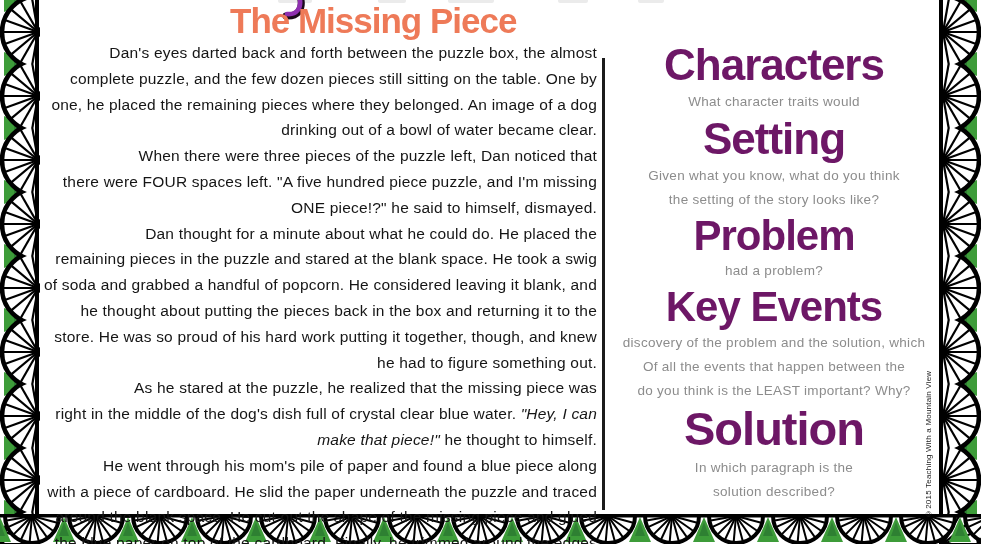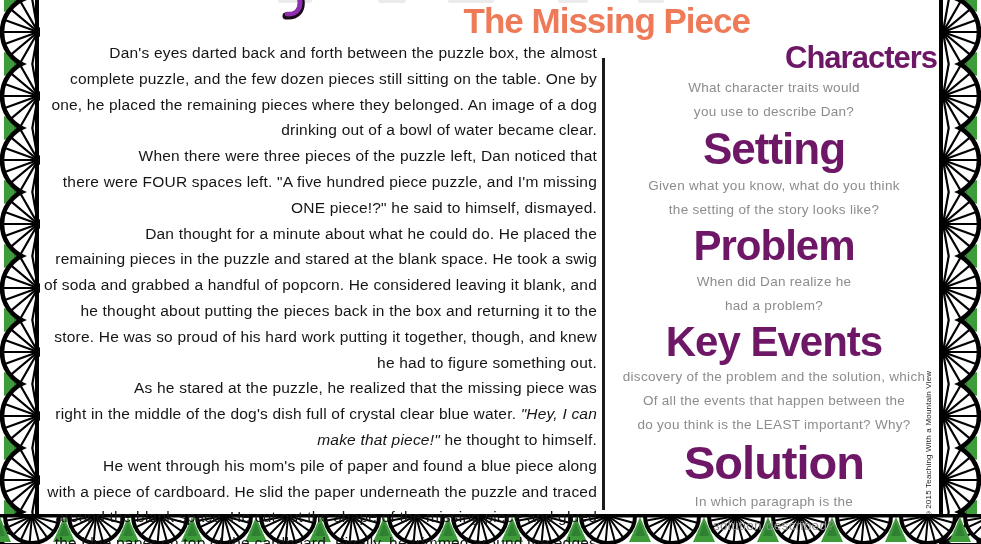--- a/index.html
+++ b/index.html
@@ -8,21 +8,21 @@
     background:#ffffff;
     font-family:"Liberation Sans", sans-serif;
   }
   .border-strip{position:absolute;pointer-events:none;}
   #border-left{left:0;top:0;}
   #border-right{right:0;top:0;}
   #border-bottom{left:0;bottom:0;}
 
   .page-subtitle{
     position:absolute;left:230px;top:1px;width:520px;
-    text-align:right;
+    text-align:left;
     font-size:35px;font-weight:700;letter-spacing:-1px;
     color:#EE7A58;
     white-space:nowrap;
   }
   .title-fragment{position:absolute;left:281px;top:0;}
   .top-smudges{position:absolute;left:258px;top:0;width:440px;height:4px;}
   .top-smudges span{position:absolute;top:0;height:3px;background:rgba(60,60,60,0.10);border-radius:0 0 2px 2px;}
 
   .story{
     position:absolute;left:41px;top:40px;width:556px;
@@ -38,21 +38,21 @@
   }
 
   .prompts{
     position:absolute;left:611px;top:30px;width:326px;
     text-align:center;
   }
   .prompt-heading{
     color:#6D1766;font-weight:700;letter-spacing:-1px;
     line-height:1.04;margin:0;
   }
-  .h-characters{font-size:31px;margin-top:12px;text-align:right;}
+  .h-characters{font-size:44px;margin-top:12px;}
   .h-setting{font-size:44px;}
   .h-problem{font-size:42px;}
   .h-keyevents{font-size:42px;}
   .h-solution{font-size:47px;margin-top:2px;}
   .prompt-question{
     color:#8C8C8C;font-size:13.5px;line-height:24px;
     letter-spacing:0.3px;margin:2px 0;
   }
 
   .copyright{
@@ -177,30 +177,28 @@
   <p>He went through his mom's pile of paper and found a blue piece along with a piece of cardboard.  He slid the paper underneath the puzzle and traced around the blank space.  He cut out the shape of the missing piece and glued the blue paper on top of the cardboard.  Finally, he trimmed around the edges of the cardboard until he had created the missing piece.</p>
 
 </div>
 
 <div class="divider"></div>
 
 <div class="prompts">
   <h2 class="prompt-heading h-characters">Characters</h2>
   <div class="prompt-question">
     <div>What character traits would</div>
-    <div>you use to describe Dan?</div>
   </div>
   <h2 class="prompt-heading h-setting">Setting</h2>
   <div class="prompt-question">
     <div>Given what you know, what do you think</div>
     <div>the setting of the story looks like?</div>
   </div>
   <h2 class="prompt-heading h-problem">Problem</h2>
   <div class="prompt-question">
-    <div>When did Dan realize he</div>
     <div>had a problem?</div>
   </div>
   <h2 class="prompt-heading h-keyevents">Key Events</h2>
   <div class="prompt-question">
     <div>discovery of the problem and the solution, which</div>
     <div>Of all the events that happen between the</div>
     <div>do you think is the LEAST important? Why?</div>
   </div>
   <h2 class="prompt-heading h-solution">Solution</h2>
   <div class="prompt-question">

